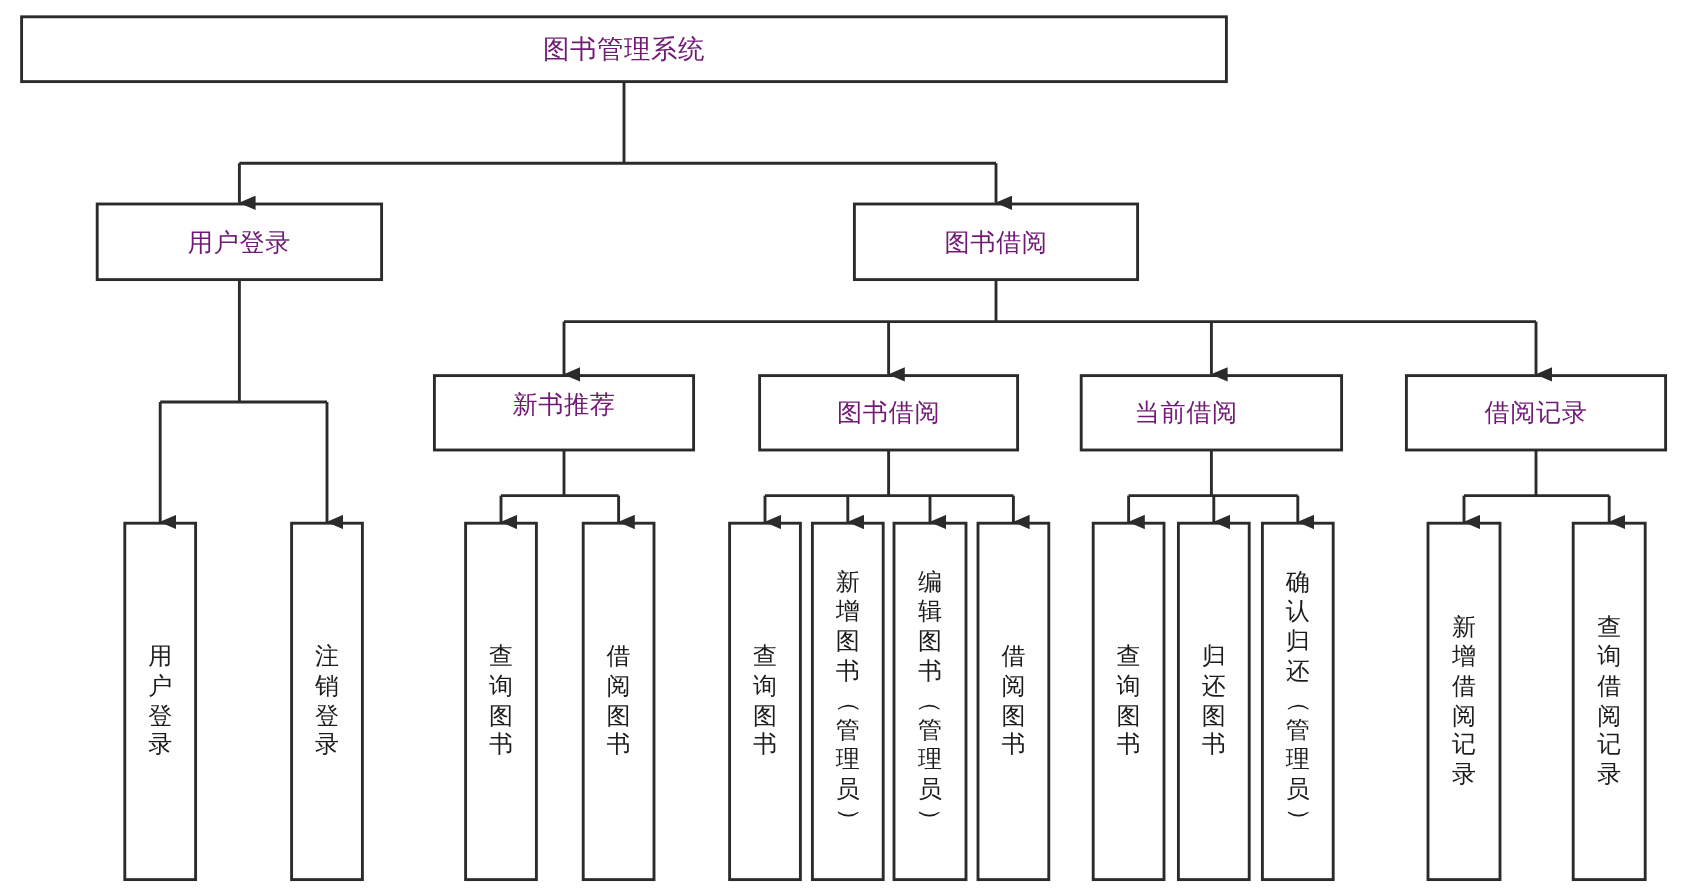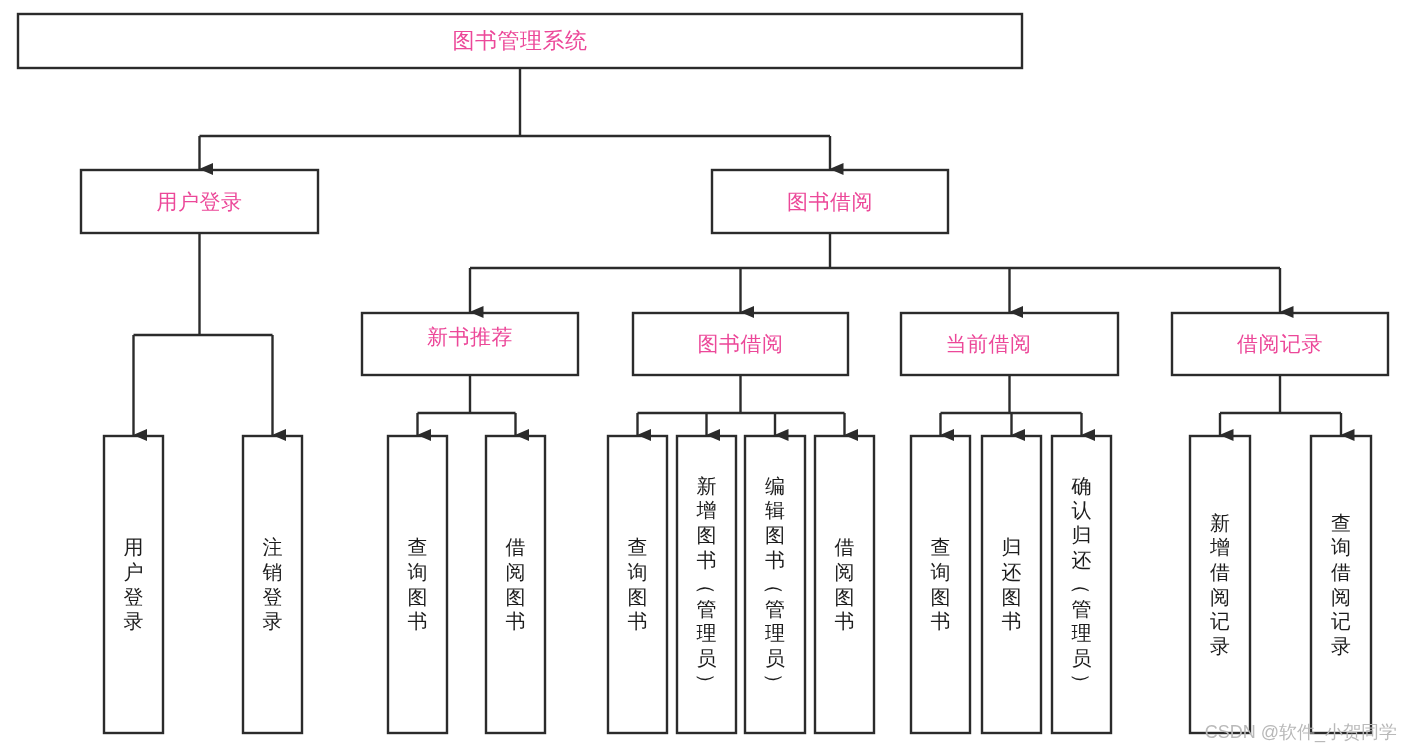--- a/index.html
+++ b/index.html
@@ -39,21 +39,21 @@
   }
   .arrow-head {
     fill: #2b2b2b;
     stroke: none;
   }
   .h-label {
     position: absolute;
     display: flex;
     align-items: center;
     justify-content: center;
-    color: #ec4899;
+    color: #701a75;
     font-size: 21px;
     letter-spacing: 0.5px;
     white-space: nowrap;
     font-family: "Liberation Sans", "DejaVu Sans", sans-serif;
   }
   .h-label.root {
     font-size: 22px;
   }
   .v-label {
     position: absolute;
@@ -254,14 +254,13 @@
       <div class="v-label" style="left: 1311px; top: 436px; width: 60px; height: 297px;">
         <span class="ch">查</span>
         <span class="ch">询</span>
         <span class="ch">借</span>
         <span class="ch">阅</span>
         <span class="ch">记</span>
         <span class="ch">录</span>
       </div>
     </div>
 
-  <div class="watermark">CSDN @软件_小贺同学</div>
 </div>
 
 </body></html>

